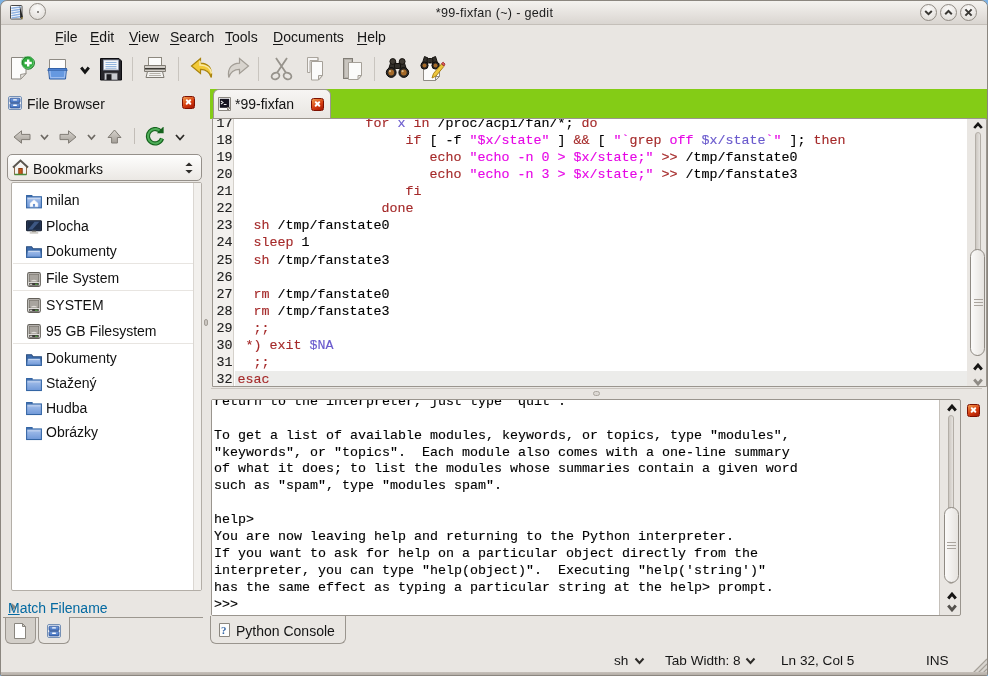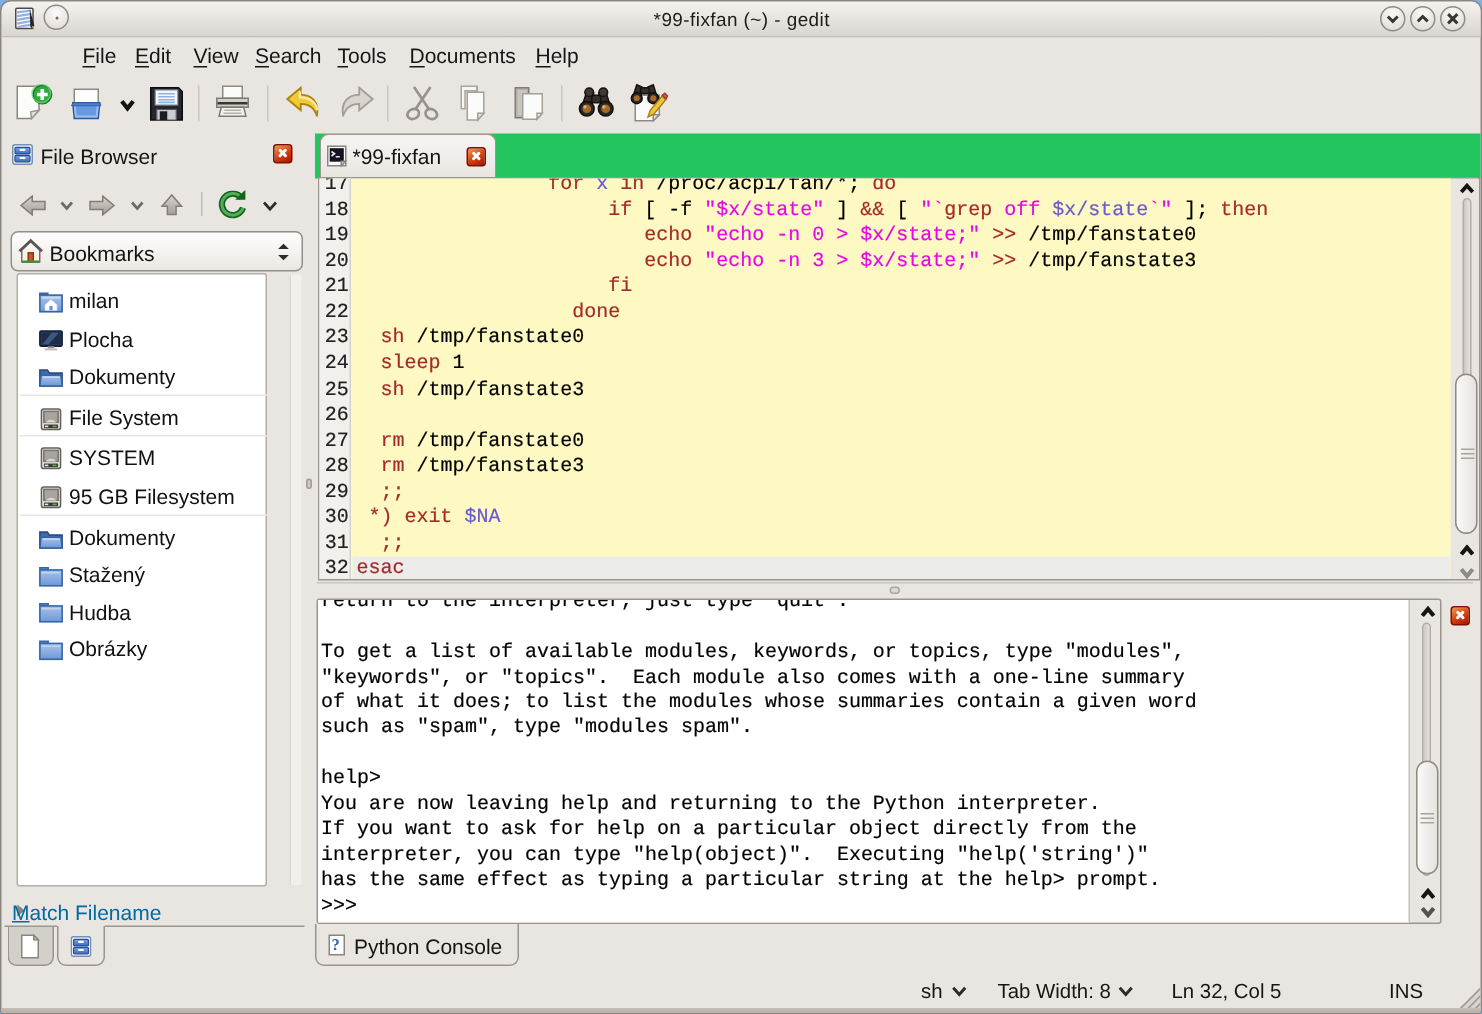--- a/index.html
+++ b/index.html
@@ -20,30 +20,30 @@
 .mi{position:absolute;top:2.5px;font-size:14px;color:#161616;margin-left:44px;}
 .mi u{text-decoration-thickness:1px;text-underline-offset:2px;}
 
 #toolbar{position:absolute;left:0;top:48px;width:988px;height:40px;}
 .tsep{position:absolute;top:8px;width:1px;height:24px;background:#c9c5bf;}
 
 .redx{position:absolute;width:12.5px;height:12.5px;border-radius:2.5px;
   background:linear-gradient(150deg,#f09a4d,#d63d10 55%,#a31503);border:1px solid #7e1000;}
 .redx:before{content:"";position:absolute;left:1.8px;top:4.2px;width:7px;height:2.2px;background:#fff;transform:rotate(45deg);border-radius:1px;}
 .redx:after{content:"";position:absolute;left:1.8px;top:4.2px;width:7px;height:2.2px;background:#fff;transform:rotate(-45deg);border-radius:1px;}
-#sidelist{position:absolute;left:10px;top:181px;width:167px;height:409px;
+#sidelist{position:absolute;left:10px;top:181px;width:191px;height:409px;
   background:#fff;border:1px solid #b3aea7;border-radius:2px;}
 .sitem{position:absolute;left:0;width:189px;height:25px;}
 .sitem .lbl{position:absolute;left:34px;top:1.2px;font-size:14px;color:#111;}
 .sitem svg{position:absolute;left:13px;top:1.5px;width:18px;height:17px;}
 .ssep{position:absolute;left:1px;width:180px;height:1px;background:#e8e5e1;}
 
-#tabbar{position:absolute;left:209px;top:88px;width:779px;height:30px;background:#22c55e;}
+#tabbar{position:absolute;left:209px;top:88px;width:779px;height:30px;background:#84cc16;}
 #edframe{position:absolute;left:211px;top:117px;width:775px;height:269px;border:1px solid #9a958e;background:#e9e6e2;border-radius:0 2px 0 0;}
-#edwhite{position:absolute;left:0;top:0;width:753.5px;height:267px;background:#fef9c3;overflow:hidden;}
+#edwhite{position:absolute;left:0;top:0;width:753.5px;height:267px;background:#ffffff;overflow:hidden;}
 #gutter{position:absolute;left:0;top:0;width:21px;height:267px;background:#f2f0ed;border-right:1px solid #d5d1cb;}
 pre{margin:0;font-family:"Liberation Mono",monospace;font-size:13.33px;line-height:17.08px;-webkit-text-stroke:0.13px currentColor;}
 .kw{color:#a52a2a;font-weight:normal;}
 .st{color:#e606e6;}
 .va{color:#6a5acd;}
 .sbthumb{position:absolute;background:linear-gradient(90deg,#fbfaf9,#e6e3df);border:1px solid #8f8a83;border-radius:8px;}
 .grip3{position:absolute;left:3px;width:9px;height:1px;background:#aaa49d;box-shadow:0 3px 0 #aaa49d,0 -3px 0 #aaa49d;}
 
 #conframe{position:absolute;left:210px;top:398px;width:750px;height:217px;border:1px solid #9a958e;background:#e9e6e2;border-radius:2px;}
 #context{position:absolute;left:0;top:0;width:727.5px;height:215px;background:#fff;overflow:hidden;border-right:1px solid #c5c0ba;text-decoration:underline;}

